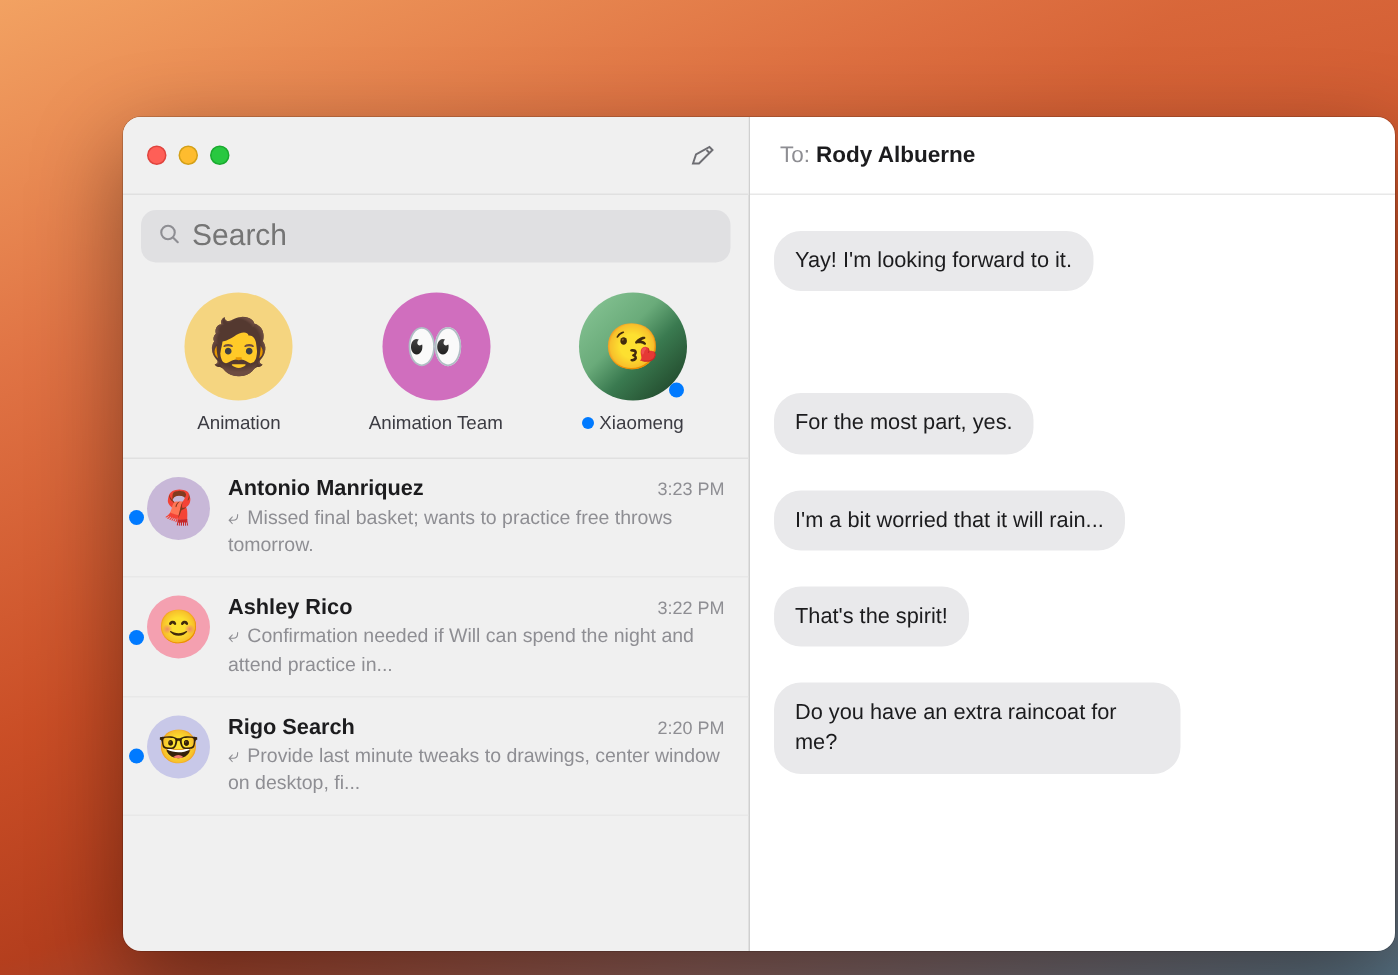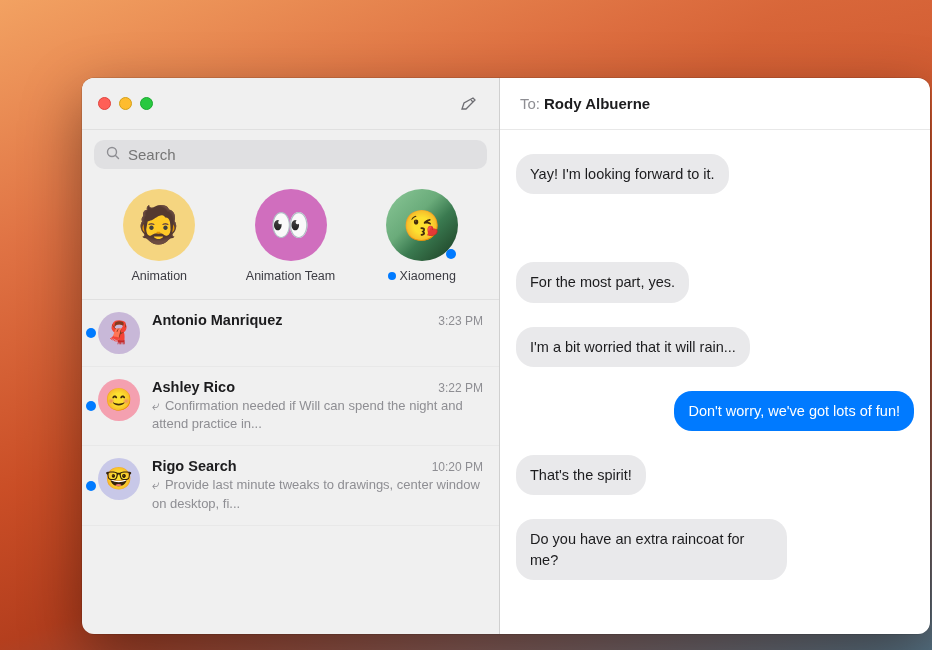--- a/index.html
+++ b/index.html
@@ -99,21 +99,21 @@
       gap: 8px;
     }
     .search-icon-wrap {
       color: #8e8e93;
       font-size: 14px;
     }
     .search-input {
       background: transparent;
       border: none;
       outline: none;
-      font-size: 15px;
+      font-size: 20px;
       color: #8e8e93;
       flex: 1;
     }
 
     
     .pinned-contacts {
       display: flex;
       justify-content: space-around;
       padding: 10px 16px 16px;
       border-bottom: 1px solid #e0e0e0;
@@ -385,20 +385,24 @@
     <div class="conv-list">
 
       <div class="conv-item">
         <div class="conv-unread"></div>
         <div class="conv-avatar face-antonio">🧣</div>
         <div class="conv-content">
           <div class="conv-header">
             <span class="conv-name">Antonio Manriquez</span>
             <span class="conv-time">3:23 PM</span>
           </div>
+          <div class="conv-preview">
+            <span style="color:#8e8e93; margin-right:2px;">⤶</span>
+            <span>Missed final basket; wants to practice free throws tomorrow.</span>
+          </div>
         </div>
       </div>
 
       <div class="conv-item">
         <div class="conv-unread"></div>
         <div class="conv-avatar face-ashley">😊</div>
         <div class="conv-content">
           <div class="conv-header">
             <span class="conv-name">Ashley Rico</span>
             <span class="conv-time">3:22 PM</span>
@@ -409,21 +413,21 @@
           </div>
         </div>
       </div>
 
       <div class="conv-item">
         <div class="conv-unread"></div>
         <div class="conv-avatar face-rigo">🤓</div>
         <div class="conv-content">
           <div class="conv-header">
             <span class="conv-name">Rigo Search</span>
-            <span class="conv-time">10:20 PM</span>
+            <span class="conv-time">2:20 PM</span>
           </div>
           <div class="conv-preview">
             <span style="color:#8e8e93; margin-right:2px;">⤶</span>
             <span>Provide last minute tweaks to drawings, center window on desktop, fi...</span>
           </div>
         </div>
       </div>
 
     </div>
   </div>
@@ -436,21 +440,20 @@
     </div>
 
     <div class="messages-area">
 
       <div class="bubble bubble-received">Yay! I'm looking forward to it.</div>
 
       <div style="height: 20px;"></div>
 
       <div class="bubble bubble-received">For the most part, yes.</div>
       <div class="bubble bubble-received">I'm a bit worried that it will rain...</div>
-      <div class="bubble bubble-sent">Don't worry, we've got lots of fun!</div>
       <div class="bubble bubble-received">That's the spirit!</div>
       <div class="bubble bubble-received">Do you have an extra raincoat for me?</div>
 
     </div>
 
   </div>
 
 </div>
 
 </body></html>

